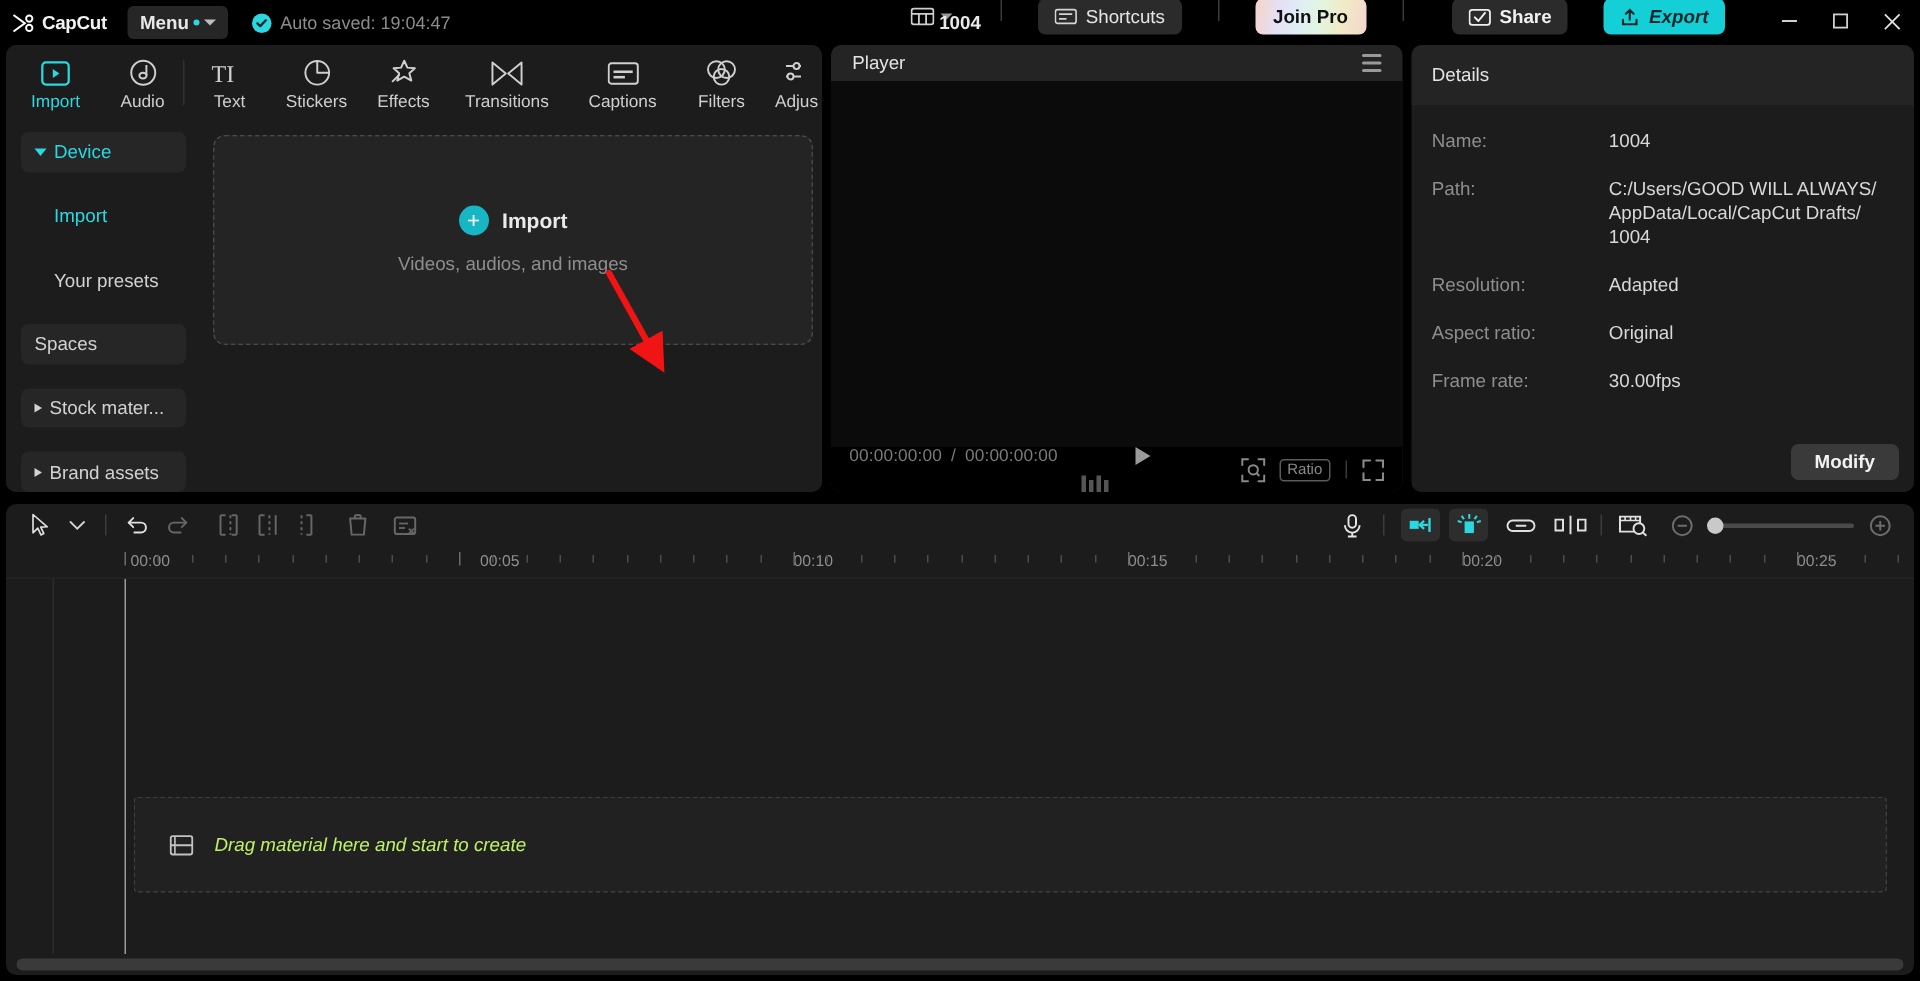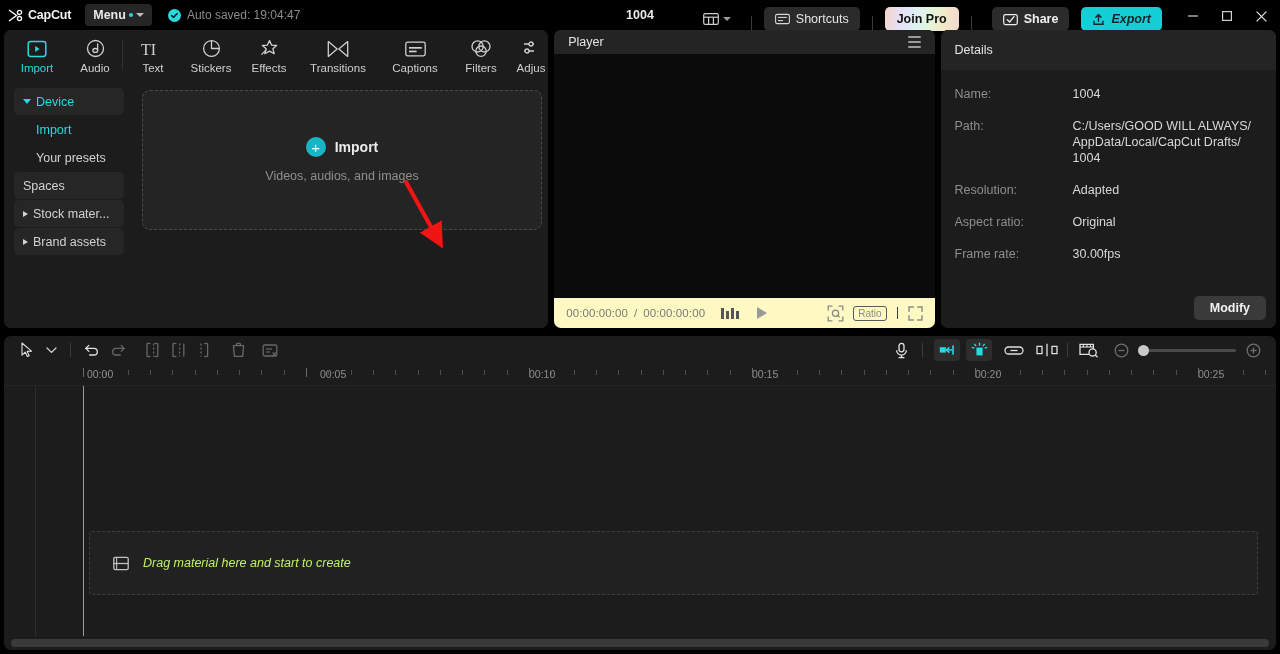--- a/index.html
+++ b/index.html
@@ -50,21 +50,21 @@
   .autosave-text { font-size: 12px; color: #8c8c8c; }
 
   .doc-title {
     position: absolute; left: 0; right: 0; top: 0;
     height: 30px; display:flex; align-items:center; justify-content:center;
     font-size: 12.5px; font-weight: 700; color: #e9e9e9;
     pointer-events: none;
   }
   .doc-title span { pointer-events: auto; }
 
-  .tb-right { margin-left: auto; display: flex; align-items: flex-end; gap: 4px; height: 32px; }
+  .tb-right { margin-left: auto; display: flex; align-items: flex-start; gap: 16px; height: 32px; }
   .layout-btn {
     display:flex; align-items:center; gap:4px; padding: 0 8px; height: 24px;
     cursor: pointer;
   }
   .divider-v { width: 1px; height: 15px; background: #3a3a3a; margin: 0 8px; }
   .pill {
     height: 24px; border-radius: 5px; display:flex; align-items:center; gap:6px;
     padding: 0 11px; font-size: 12.5px; cursor: pointer;
   }
   .pill-shortcuts { background: #2b2b2b; color: #e4e4e4; }
@@ -105,21 +105,21 @@
   .tab .tab-ico { height: 21px; display:flex; align-items:center; justify-content:center; }
   .tab.active { color: #2ad8e0; }
   .tab-wide { width: 74px; }
   .tab-xwide { width: 80px; }
   .tab-clip { overflow: hidden; width: 42px; }
   .tabstrip-sep {
     position: absolute; left: 118px; top: 10px; width: 1px; height: 30px; background: #303030;
   }
 
   .left-body { flex: 1; display: flex; background: #1c1c1c; min-height: 0; }
-  .sidenav { width: 128px; padding: 6px 8px 0 10px; display: flex; flex-direction: column; gap: 1px; }
+  .sidenav { width: 128px; padding: 6px 8px 0 10px; display: flex; flex-direction: column; gap: 16px; }
   .nav-item {
     height: 27px; border-radius: 5px; display: flex; align-items: center;
     padding: 0 9px; font-size: 12.5px; color: #d2d2d2; cursor: pointer; gap: 5px;
   }
   .nav-item.boxed { background: #262626; }
   .nav-item.accent { color: #2ad8e0; }
   .nav-sub { padding-left: 22px; }
   .tri {
     width: 0; height: 0; border-top: 3.5px solid transparent; border-bottom: 3.5px solid transparent;
     border-left: 5px solid currentColor; display: block; flex: 0 0 auto;
@@ -148,21 +148,21 @@
   .player-panel { width: 381px; display: flex; flex-direction: column; }
   .player-head {
     height: 24px; display: flex; align-items: center; justify-content: space-between;
     padding: 0 14px 0 14px; background: #242424;
   }
   .player-title { font-size: 12.5px; color: #e4e4e4; }
   .hamburger { display:flex; flex-direction: column; gap: 3px; cursor:pointer; }
   .hamburger i { display:block; width: 13px; height: 2px; background: #9a9a9a; border-radius:1px;}
   .player-stage { flex: 1; background: #0b0b0b; }
   .player-ctrl {
-    height: 30px; background: #fef9c3; display: flex; align-items: center;
+    height: 30px; background: #000000; display: flex; 
     padding: 0 12px; gap: 10px; color: #6e6e6e; font-size: 11.5px;
   }
   .timecode { letter-spacing: 0.1px; color: #7a7a7a; }
   .ctrl-right { margin-left: auto; display:flex; align-items:center; gap: 9px; }
   .ratio-box {
     border: 1px solid #5a5a5a; border-radius: 3px; font-size: 10px; color: #8a8a8a;
     padding: 1px 4px; cursor: pointer;
   }
   .play-tri {
     width: 0; height: 0; border-top: 6px solid transparent; border-bottom: 6px solid transparent;

